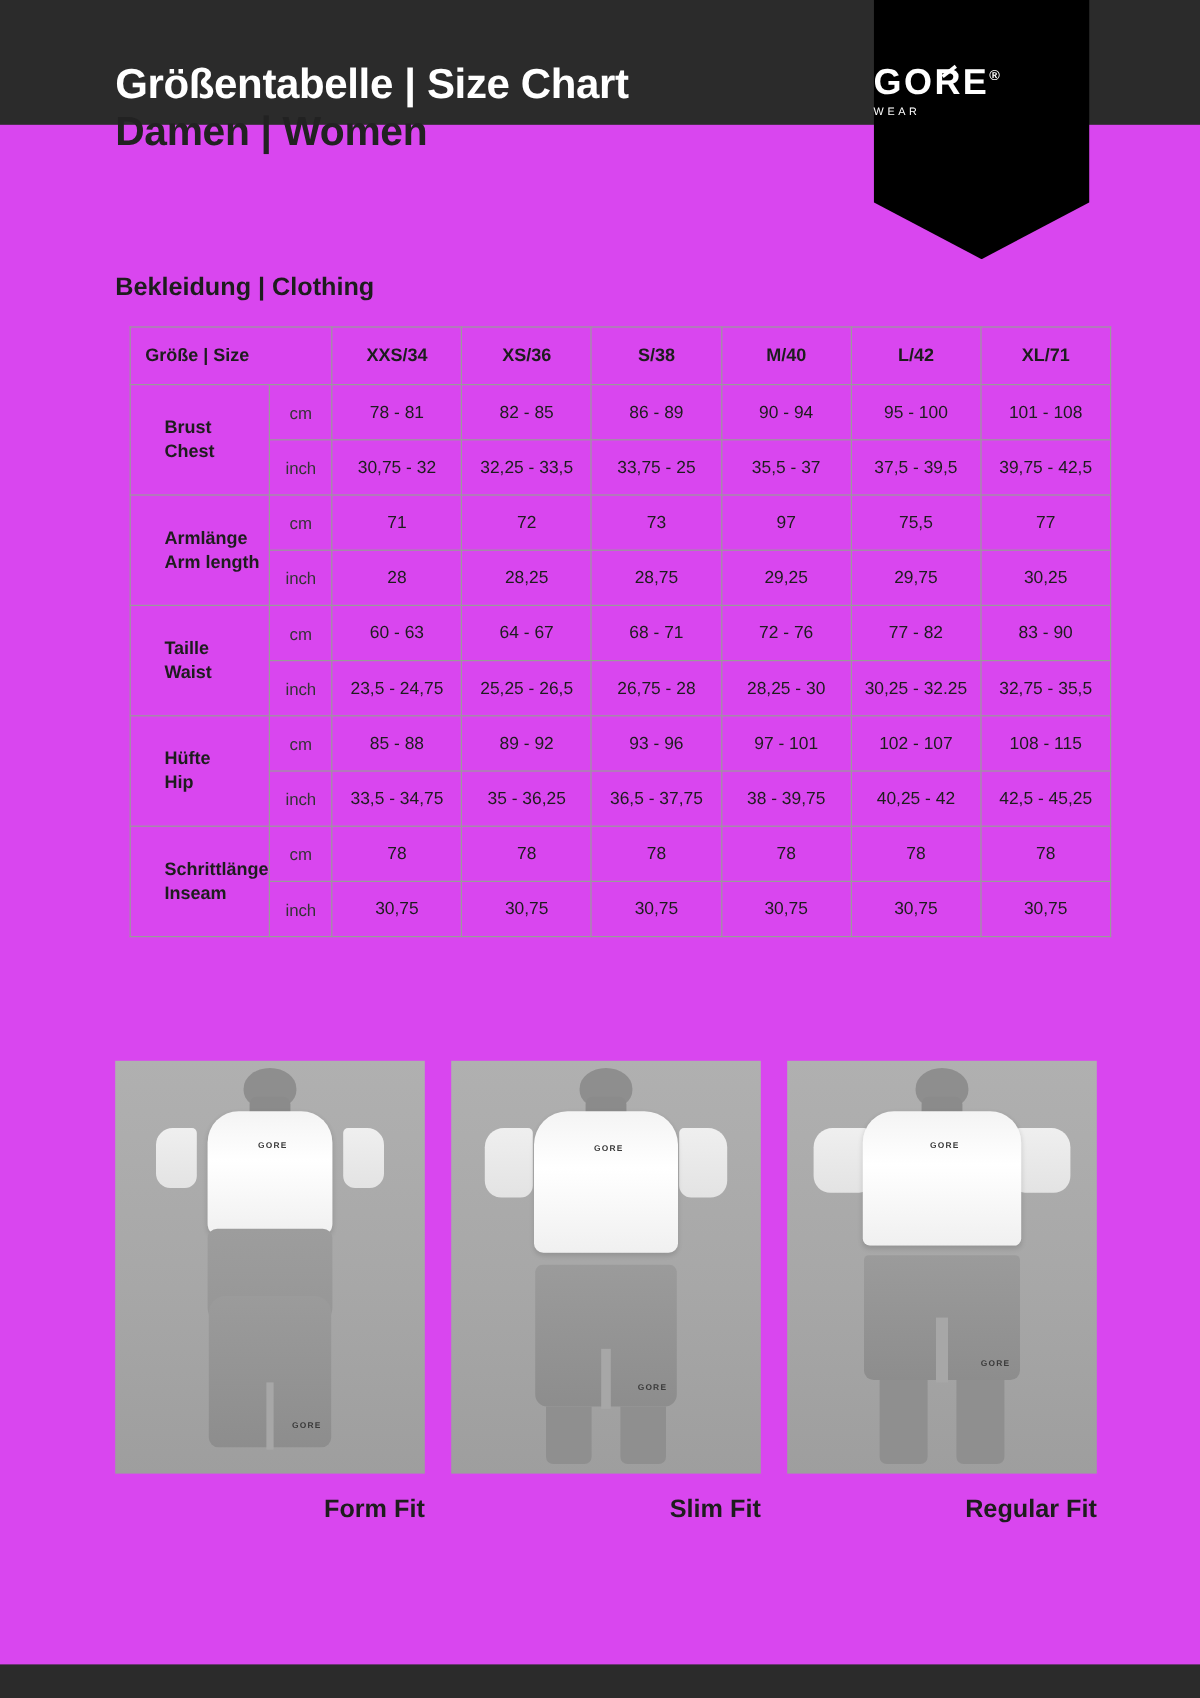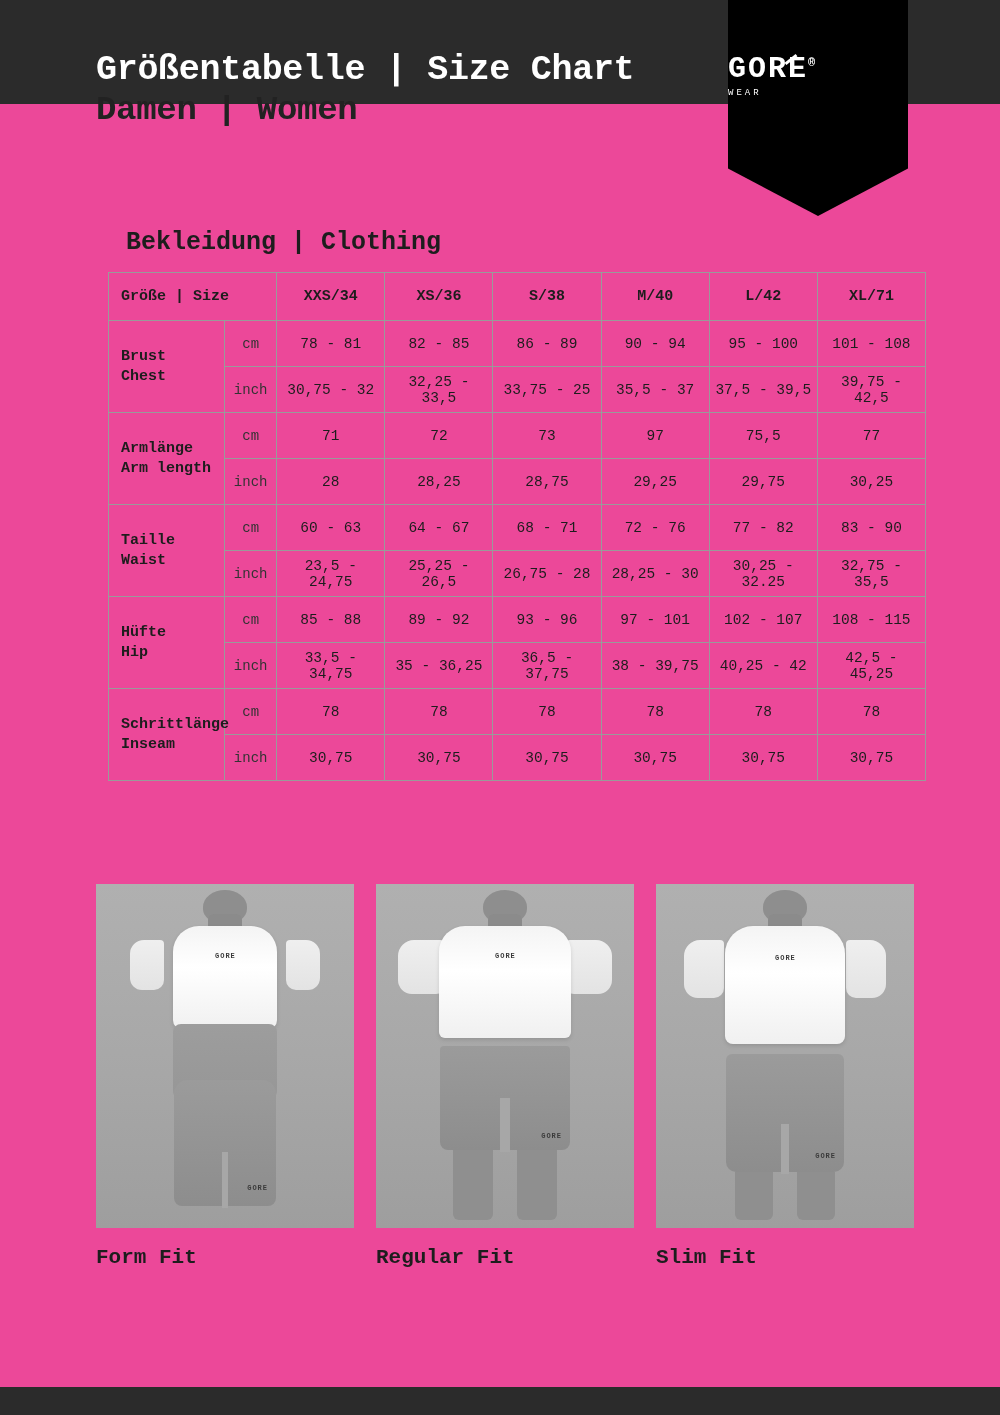--- a/index.html
+++ b/index.html
@@ -5,23 +5,22 @@
   * { box-sizing: border-box; }
   html, body {
     margin: 0; padding: 0;
     background: #ffffff;
     font-family: "Liberation Sans", sans-serif;
   }
   .page {
     position: relative;
     width: 1000px;
     height: 1415px;
-    background: #ec4899;
+    background: #d946ef;
     overflow: hidden;
-    font-family: Liberation Mono, monospace;
   }
 
   
   .header-band {
     position: absolute;
     left: 0; top: 0;
     width: 1000px; height: 104px;
     background: #2b2b2b;
   }
   .header-titles {
@@ -91,24 +90,23 @@
     margin-top: 2px;
     font-size: 9px;
     color: #ffffff;
     letter-spacing: 3px;
   }
 
   
   .section-heading {
     position: absolute;
     left: 96px; top: 228px;
-    font-size: 25px;
+    font-size: 21px;
     font-weight: bold;
     color: #1d1d1d;
-    margin-left: 30px;
   }
 
   
   .size-table {
     position: absolute;
     left: 108px; top: 272px;
     width: 818px;
     border-collapse: collapse;
     table-layout: fixed;
   }
@@ -129,40 +127,41 @@
   .size-table thead th.size-label-head {
     text-align: left;
     padding-left: 12px;
   }
   .col-label { width: 116px; }
   .col-unit  { width: 52px; }
   .col-size  { width: 108px; }
 
   td.row-label {
     text-align: left;
-    padding-left: 12px;
+    padding-left: 28px;
     font-weight: bold;
     font-size: 15px;
     line-height: 1.3;
   }
   td.unit {
     font-size: 14px;
     color: #333333;
   }
 
   
   .fits {
     position: absolute;
     left: 96px; top: 884px;
     width: 818px;
     display: flex;
     justify-content: space-between;
   }
   .fit {
     width: 258px;
+    text-align: right;
   }
   .fit-figure {
     width: 258px;
     height: 344px;
     background: linear-gradient(180deg, #b0b0b0 0%, #a7a7a7 55%, #9e9e9e 100%);
     position: relative;
     overflow: hidden;
   }
   .fit-caption {
     margin-top: 18px;
@@ -428,53 +427,53 @@
         <div class="torso"></div>
         <div class="shorts">
           <span class="logo-mini" style="right:8px; bottom:14px;">GORE</span>
         </div>
         <div class="gap"></div>
       </div>
       <div class="fit-caption">Form Fit</div>
     </div>
 
     <div class="fit">
+      <div class="fit-figure sf">
+        <div class="head"></div>
+        <div class="neck"></div>
+        <div class="sleeve sleeve-l"></div>
+        <div class="sleeve sleeve-r"></div>
+        <div class="shirt">
+          <span class="logo-mini" style="left:50%; margin-left:-10px; top:28px;">GORE</span>
+        </div>
+        <div class="shorts">
+          <span class="logo-mini" style="right:8px; bottom:12px;">GORE</span>
+        </div>
+        <div class="gap"></div>
+        <div class="legs-l"></div>
+        <div class="legs-r"></div>
+      </div>
+      <div class="fit-caption">Slim Fit</div>
+    </div>
+
+    <div class="fit">
       <div class="fit-figure rf">
         <div class="head"></div>
         <div class="neck"></div>
         <div class="sleeve sleeve-l"></div>
         <div class="sleeve sleeve-r"></div>
         <div class="shirt">
           <span class="logo-mini" style="left:50%; margin-left:-10px; top:26px;">GORE</span>
         </div>
         <div class="shorts">
           <span class="logo-mini" style="right:8px; bottom:10px;">GORE</span>
         </div>
         <div class="gap"></div>
         <div class="legs-l"></div>
         <div class="legs-r"></div>
       </div>
       <div class="fit-caption">Regular Fit</div>
     </div>
 
-    <div class="fit">
-      <div class="fit-figure sf">
-        <div class="head"></div>
-        <div class="neck"></div>
-        <div class="sleeve sleeve-l"></div>
-        <div class="sleeve sleeve-r"></div>
-        <div class="shirt">
-          <span class="logo-mini" style="left:50%; margin-left:-10px; top:28px;">GORE</span>
-        </div>
-        <div class="shorts">
-          <span class="logo-mini" style="right:8px; bottom:12px;">GORE</span>
-        </div>
-        <div class="gap"></div>
-        <div class="legs-l"></div>
-        <div class="legs-r"></div>
-      </div>
-      <div class="fit-caption">Slim Fit</div>
-    </div>
-
   </div>
 
   <div class="footer-band"></div>
 </div>
 
 </body></html>

